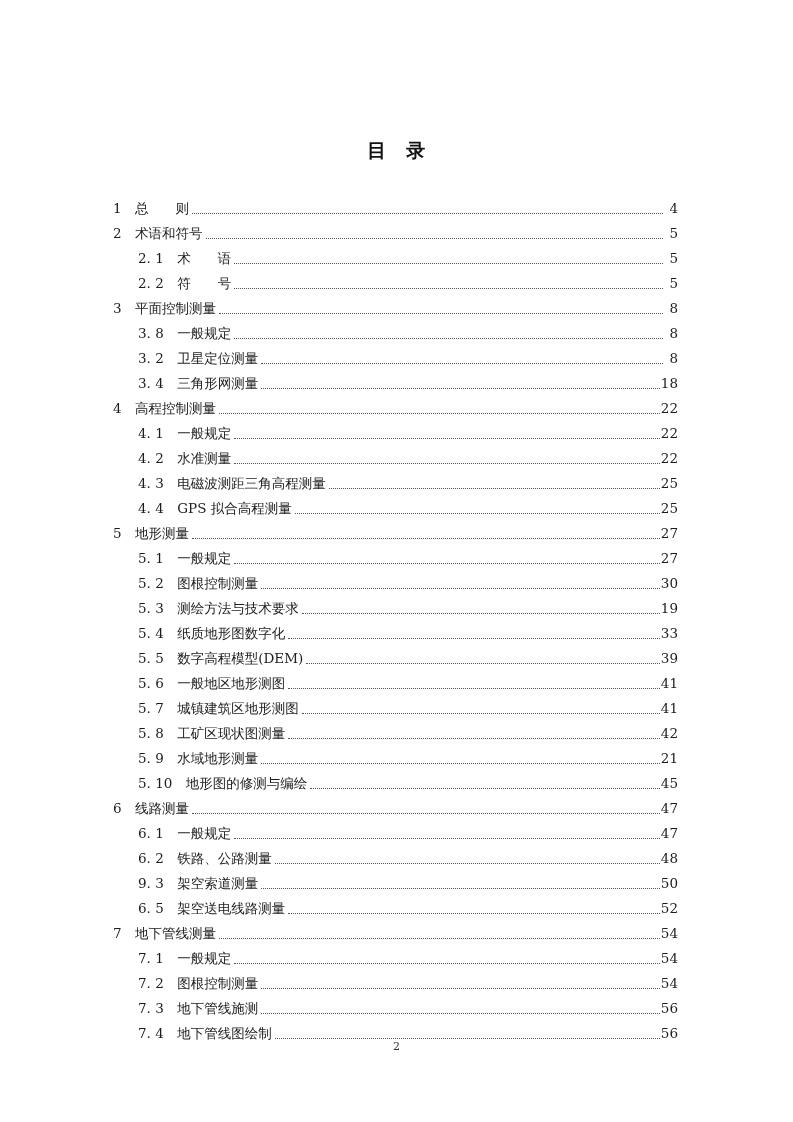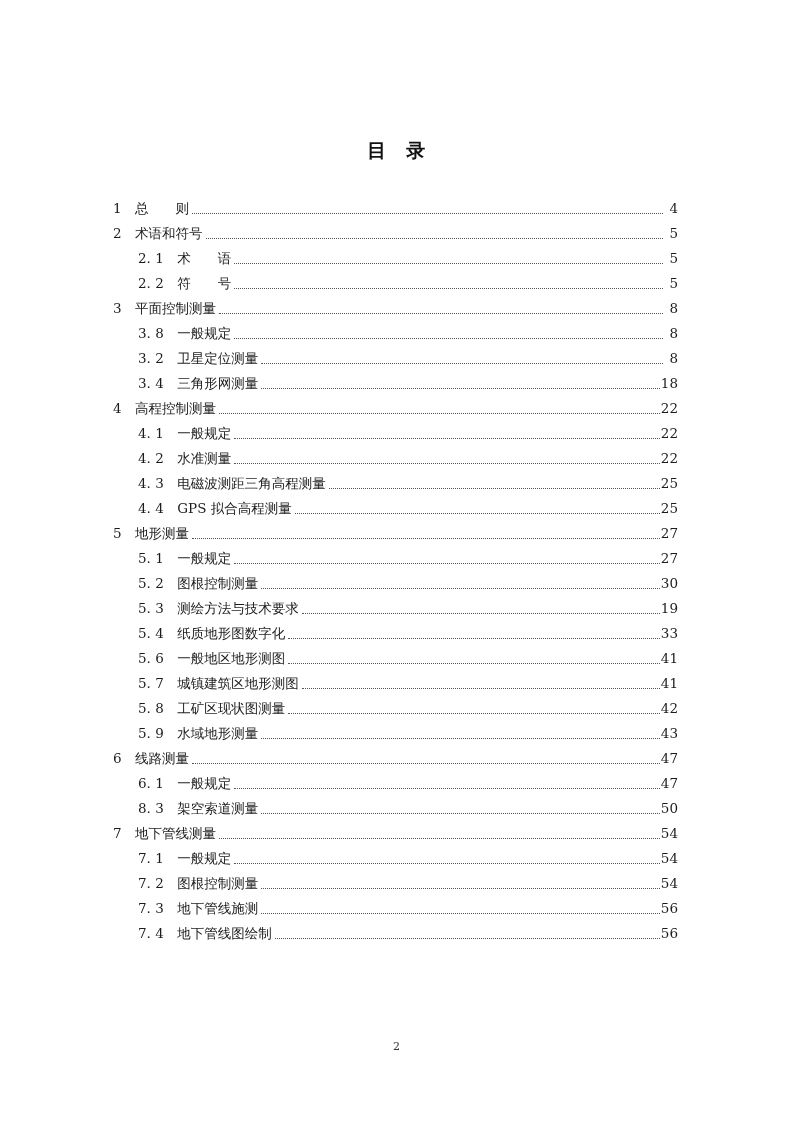--- a/index.html
+++ b/index.html
@@ -130,27 +130,31 @@
       <div class="toc-entry level-1"><span class="entry-num">4</span><span> </span><span class="entry-label">高程控制测量</span><span class="leader"></span><span class="entry-page">22</span></div>
       <div class="toc-entry level-2"><span class="entry-num">4. 1</span><span> </span><span class="entry-label">一般规定</span><span class="leader"></span><span class="entry-page">22</span></div>
       <div class="toc-entry level-2"><span class="entry-num">4. 2</span><span> </span><span class="entry-label">水准测量</span><span class="leader"></span><span class="entry-page">22</span></div>
       <div class="toc-entry level-2"><span class="entry-num">4. 3</span><span> </span><span class="entry-label">电磁波测距三角高程测量</span><span class="leader"></span><span class="entry-page">25</span></div>
       <div class="toc-entry level-2"><span class="entry-num">4. 4</span><span> </span><span class="entry-label">GPS 拟合高程测量</span><span class="leader"></span><span class="entry-page">25</span></div>
       <div class="toc-entry level-1"><span class="entry-num">5</span><span> </span><span class="entry-label">地形测量</span><span class="leader"></span><span class="entry-page">27</span></div>
       <div class="toc-entry level-2"><span class="entry-num">5. 1</span><span> </span><span class="entry-label">一般规定</span><span class="leader"></span><span class="entry-page">27</span></div>
       <div class="toc-entry level-2"><span class="entry-num">5. 2</span><span> </span><span class="entry-label">图根控制测量</span><span class="leader"></span><span class="entry-page">30</span></div>
       <div class="toc-entry level-2"><span class="entry-num">5. 3</span><span> </span><span class="entry-label">测绘方法与技术要求</span><span class="leader"></span><span class="entry-page">19</span></div>
       <div class="toc-entry level-2"><span class="entry-num">5. 4</span><span> </span><span class="entry-label">纸质地形图数字化</span><span class="leader"></span><span class="entry-page">33</span></div>
+      <div class="toc-entry level-2"><span class="entry-num">5. 5</span><span> </span><span class="entry-label">数字高程模型(DEM)</span><span class="leader"></span><span class="entry-page">39</span></div>
       <div class="toc-entry level-2"><span class="entry-num">5. 6</span><span> </span><span class="entry-label">一般地区地形测图</span><span class="leader"></span><span class="entry-page">41</span></div>
       <div class="toc-entry level-2"><span class="entry-num">5. 7</span><span> </span><span class="entry-label">城镇建筑区地形测图</span><span class="leader"></span><span class="entry-page">41</span></div>
       <div class="toc-entry level-2"><span class="entry-num">5. 8</span><span> </span><span class="entry-label">工矿区现状图测量</span><span class="leader"></span><span class="entry-page">42</span></div>
-      <div class="toc-entry level-2"><span class="entry-num">5. 9</span><span> </span><span class="entry-label">水域地形测量</span><span class="leader"></span><span class="entry-page">43</span></div>
+      <div class="toc-entry level-2"><span class="entry-num">5. 9</span><span> </span><span class="entry-label">水域地形测量</span><span class="leader"></span><span class="entry-page">21</span></div>
+      <div class="toc-entry level-2"><span class="entry-num">5. 10</span><span> </span><span class="entry-label">地形图的修测与编绘</span><span class="leader"></span><span class="entry-page">45</span></div>
       <div class="toc-entry level-1"><span class="entry-num">6</span><span> </span><span class="entry-label">线路测量</span><span class="leader"></span><span class="entry-page">47</span></div>
       <div class="toc-entry level-2"><span class="entry-num">6. 1</span><span> </span><span class="entry-label">一般规定</span><span class="leader"></span><span class="entry-page">47</span></div>
-      <div class="toc-entry level-2"><span class="entry-num">8. 3</span><span> </span><span class="entry-label">架空索道测量</span><span class="leader"></span><span class="entry-page">50</span></div>
+      <div class="toc-entry level-2"><span class="entry-num">6. 2</span><span> </span><span class="entry-label">铁路、公路测量</span><span class="leader"></span><span class="entry-page">48</span></div>
+      <div class="toc-entry level-2"><span class="entry-num">9. 3</span><span> </span><span class="entry-label">架空索道测量</span><span class="leader"></span><span class="entry-page">50</span></div>
+      <div class="toc-entry level-2"><span class="entry-num">6. 5</span><span> </span><span class="entry-label">架空送电线路测量</span><span class="leader"></span><span class="entry-page">52</span></div>
       <div class="toc-entry level-1"><span class="entry-num">7</span><span> </span><span class="entry-label">地下管线测量</span><span class="leader"></span><span class="entry-page">54</span></div>
       <div class="toc-entry level-2"><span class="entry-num">7. 1</span><span> </span><span class="entry-label">一般规定</span><span class="leader"></span><span class="entry-page">54</span></div>
       <div class="toc-entry level-2"><span class="entry-num">7. 2</span><span> </span><span class="entry-label">图根控制测量</span><span class="leader"></span><span class="entry-page">54</span></div>
       <div class="toc-entry level-2"><span class="entry-num">7. 3</span><span> </span><span class="entry-label">地下管线施测</span><span class="leader"></span><span class="entry-page">56</span></div>
       <div class="toc-entry level-2"><span class="entry-num">7. 4</span><span> </span><span class="entry-label">地下管线图绘制</span><span class="leader"></span><span class="entry-page">56</span></div>
     </div>
 
   <div class="page-footer">2</div>
 
 </div>

